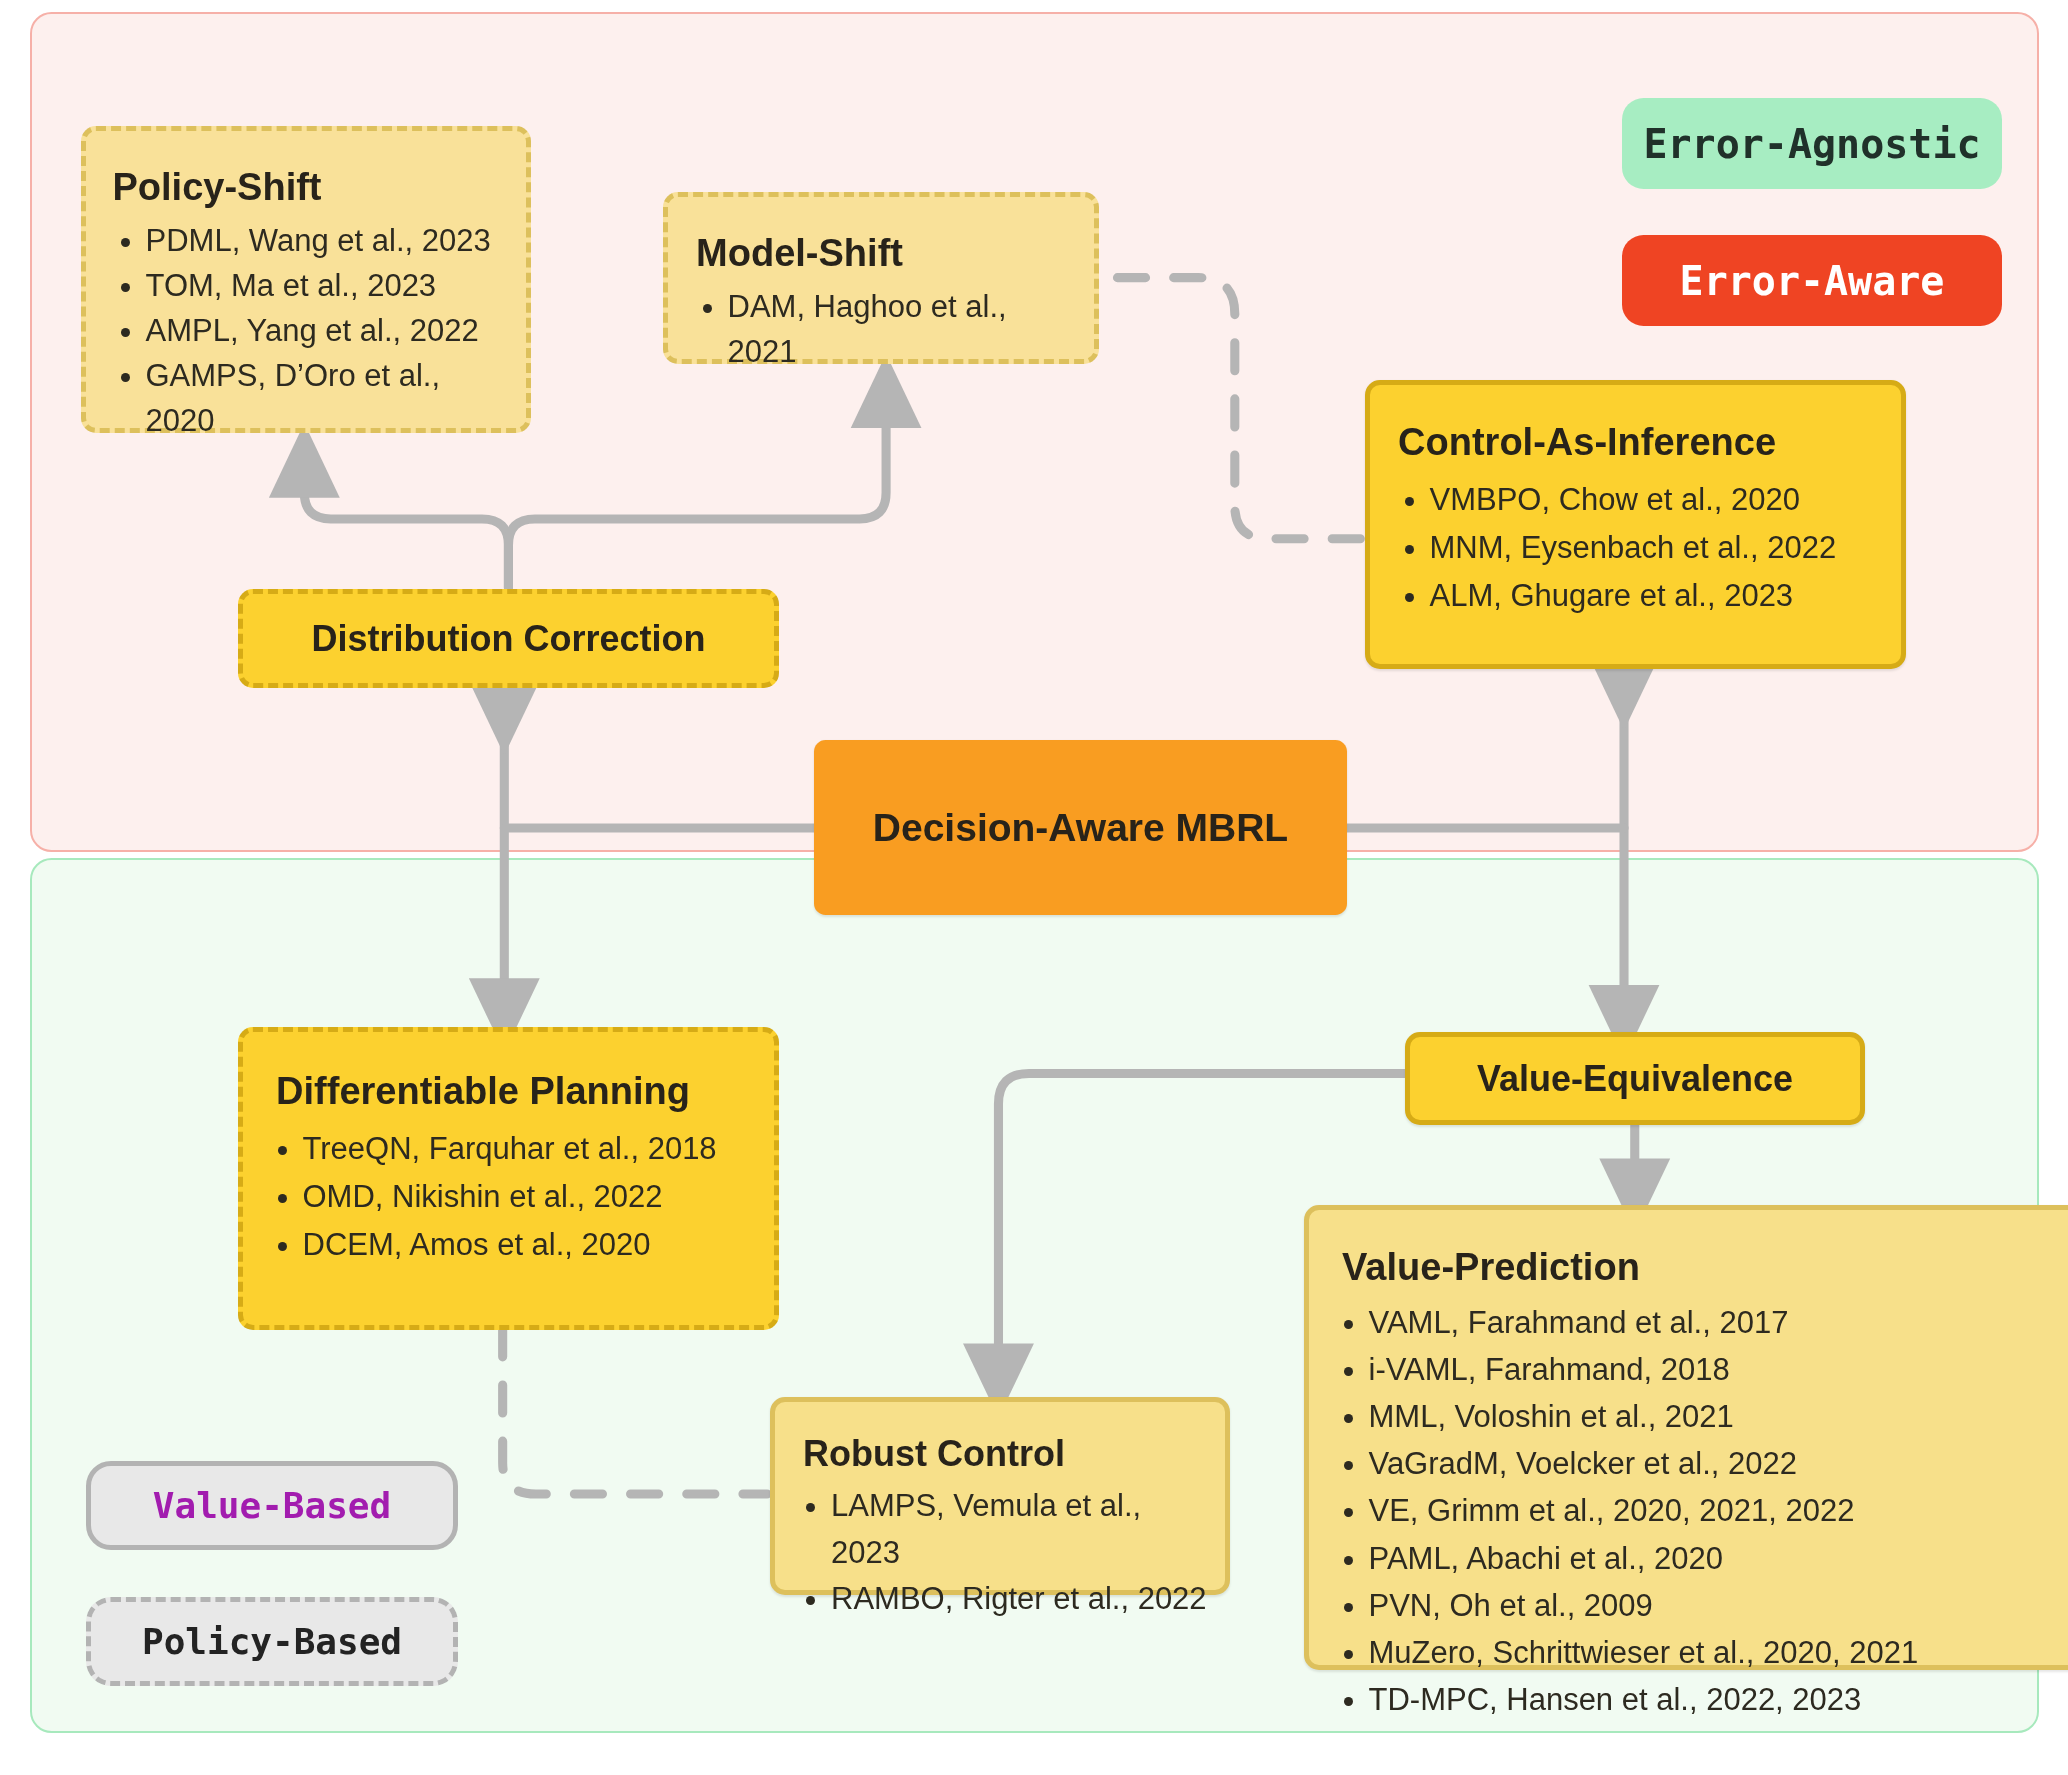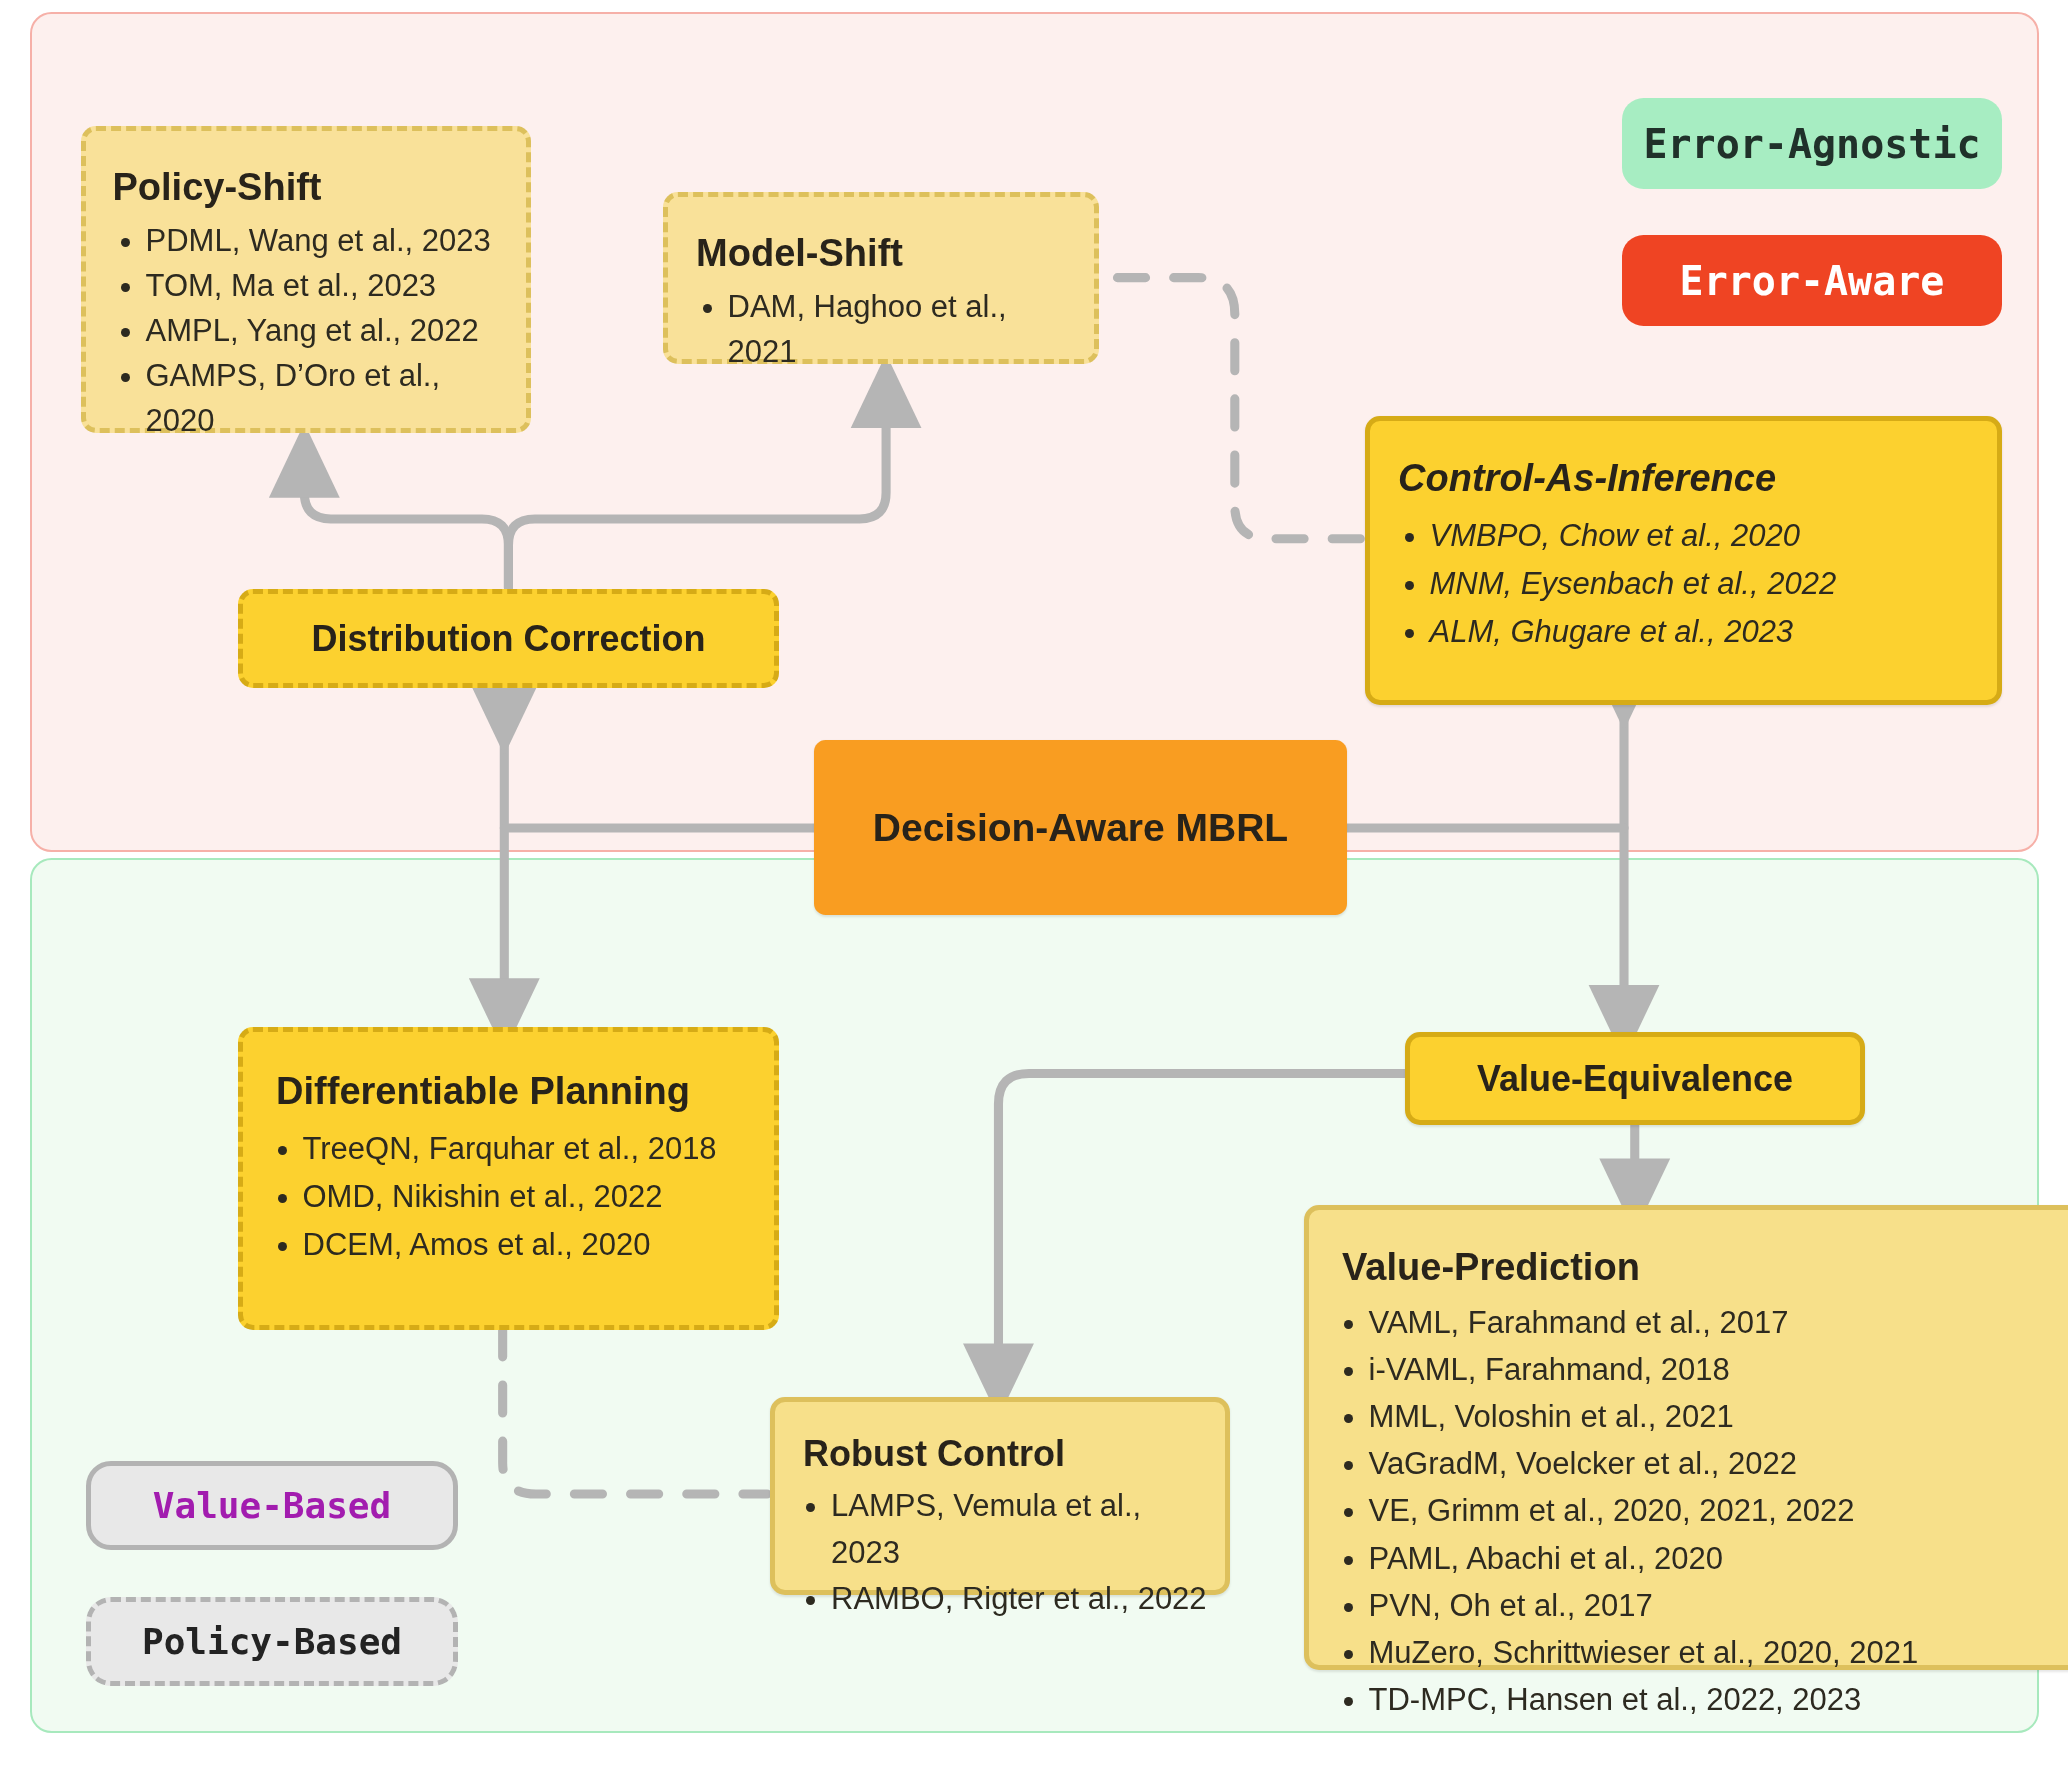--- a/index.html
+++ b/index.html
@@ -40,21 +40,21 @@
 
   
   #node-policy-shift{left:81px;top:126px;width:450px;height:307px;padding:35px 21.5px 0 21.5px;}
   #node-policy-shift .title{font-size:38px;margin:0 0 10px 5px;}
   #node-policy-shift li{font-size:31px;line-height:1.45;}
 
   #node-model-shift{left:663px;top:192px;width:436px;height:172px;padding:35px 21.5px 0 21.5px;}
   #node-model-shift .title{font-size:38px;margin:0 0 10px 6.6px;}
   #node-model-shift li{font-size:31px;line-height:1.45;}
 
-  #node-control-inference{left:1365px;top:416px;width:637px;height:289px;padding:36px 21.5px 0 21.5px;font-style:italic;}
+  #node-control-inference{left:1365px;top:380px;width:541px;height:289px;padding:36px 21.5px 0 21.5px;}
   #node-control-inference .title{font-size:38px;margin:0 0 11.6px 6.6px;}
   #node-control-inference li{font-size:31px;line-height:1.55;}
 
   #node-dist-correction{left:238px;top:589px;width:541px;height:99px;
       display:flex;align-items:center;justify-content:center;}
   #node-dist-correction .title{font-size:36px;}
 
   #node-mbrl{left:814px;top:740px;width:533px;height:175px;
       display:flex;align-items:center;justify-content:center;}
   #node-mbrl .title{font-size:39px;}
@@ -175,21 +175,21 @@
 
   <div class="node solid-pale" id="node-value-prediction">
     <div class="title">Value-Prediction</div>
     <ul>
       <li>VAML, Farahmand et al., 2017</li>
       <li>i-VAML, Farahmand, 2018</li>
       <li>MML, Voloshin et al., 2021</li>
       <li>VaGradM, Voelcker et al., 2022</li>
       <li>VE, Grimm et al., 2020, 2021, 2022</li>
       <li>PAML, Abachi et al., 2020</li>
-      <li>PVN, Oh et al., 2017</li>
+      <li>PVN, Oh et al., 2009</li>
       <li>MuZero, Schrittwieser et al., 2020, 2021</li>
       <li>TD-MPC, Hansen et al., 2022, 2023</li>
     </ul>
   </div>
 
   <div class="node solid-pale" id="node-robust-control">
     <div class="title">Robust Control</div>
     <ul>
       <li>LAMPS, Vemula et al., 2023</li>
       <li>RAMBO, Rigter et al., 2022</li>

